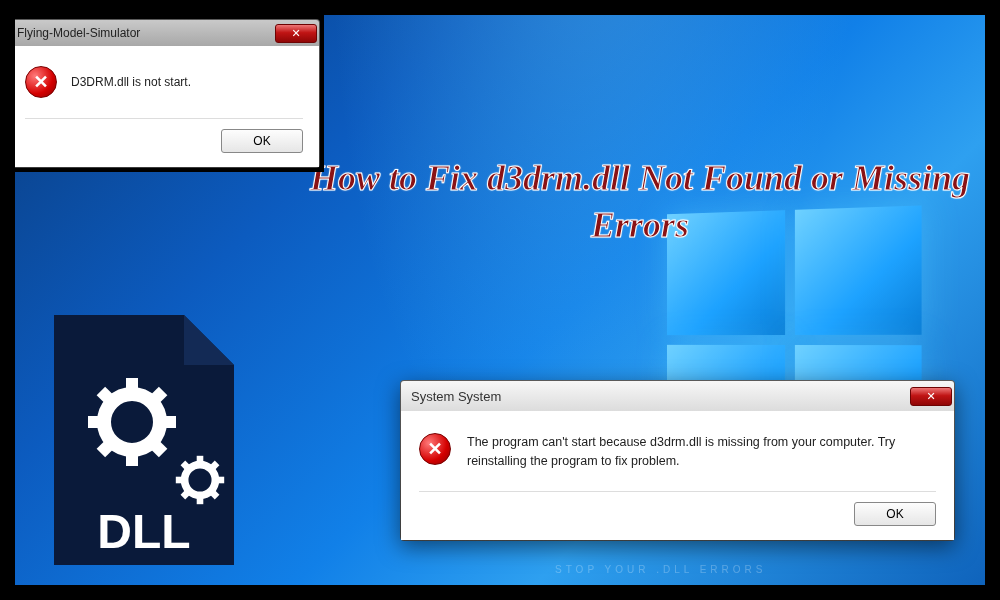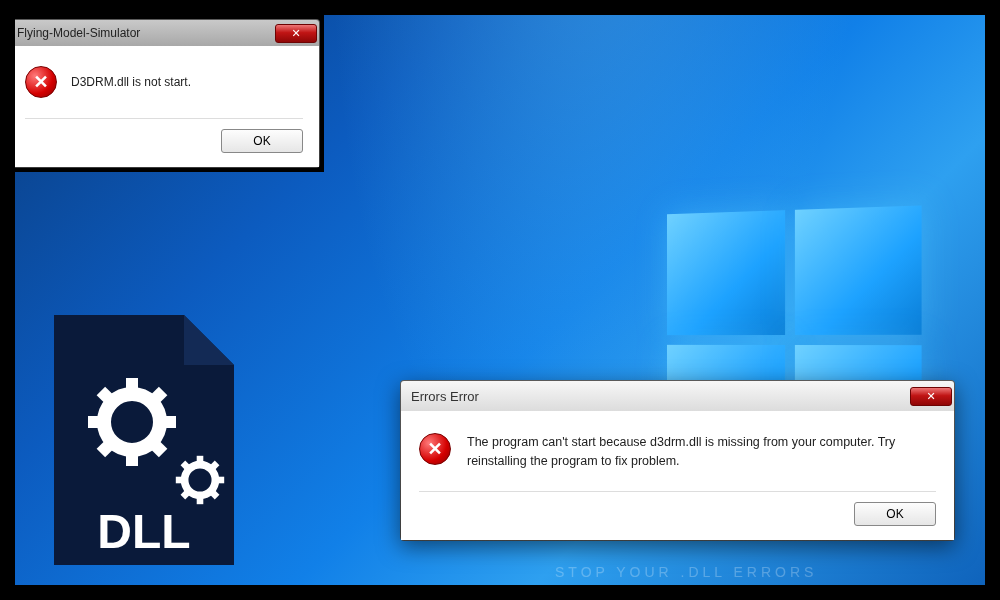--- a/index.html
+++ b/index.html
@@ -19,34 +19,35 @@
     .err-icon{width:32px;height:32px;border-radius:50%;background:radial-gradient(circle at 30% 30%,#ff7a7a,#d40000 60%,#8a0000);border:1px solid #7a0000;display:flex;align-items:center;justify-content:center;color:#fff;font-size:18px;font-weight:700}
     .dlg-btns{display:flex;justify-content:flex-end;border-top:1px solid #ddd;padding-top:10px}
     .ok-btn{min-width:82px;height:24px;font-size:12px;background:linear-gradient(#fdfdfd,#e6e6e6);border:1px solid #888;border-radius:3px;cursor:pointer}
     .dialog2{position:absolute;left:400px;top:380px;width:555px;background:linear-gradient(#5a5a5a,#3c3c3c);padding:1px;border-radius:4px;box-shadow:0 6px 22px rgba(0,0,0,.5)}
     .dlg2-titlebar{display:flex;align-items:center;justify-content:space-between;height:30px;padding:0 2px 0 10px;background:linear-gradient(#f7f7f7,#dcdcdc);color:#333;font-size:13px;border-top-left-radius:3px;border-top-right-radius:3px}
     .dlg2-body{background:#fff;padding:22px 18px 14px}
     .dlg2-row{display:flex;align-items:flex-start;gap:16px;font-size:12.5px;color:#222;line-height:1.5}
     .dlg2-btns{display:flex;justify-content:flex-end;border-top:1px solid #ddd;margin-top:20px;padding-top:10px}
     .dll-file{position:absolute;left:44px;top:310px;width:200px;height:260px}
     .dll-file svg{width:100%;height:100%}
-    .stop-text{position:absolute;left:555px;top:564px;font-size:14px;letter-spacing:4px;color:rgba(255,255,255,.25)}
+    .stop-text{position:absolute;left:555px;top:564px;font-size:10px;letter-spacing:4px;color:rgba(255,255,255,.25)}
   </style>
 </head>
 <body>
 
 <div class="desktop">
   <div class="light-ray"></div>
   <div class="win-logo">
     <div></div>
       <div></div>
       <div></div>
       <div></div>
   </div>
 
+  <div class="headline">How to Fix d3drm.dll Not Found or Missing Errors</div>
 
   <div class="dialog1">
     <div class="dlg1-frame">
       <div class="dlg1-titlebar">
         <span>Flying-Model-Simulator</span>
         <div class="close-btn">
           <span>✕</span>
         </div>
       </div>
       <div class="dlg1-body">
@@ -90,21 +91,21 @@
               <rect x="30" y="-6" width="14" height="12" transform="rotate(45)"></rect>
           </g>
         </g>
       </g>
       <text x="100" y="238" text-anchor="middle" fill="#fff" font-size="48" font-weight="900" font-family="Arial">DLL</text>
     </svg>
   </div>
 
   <div class="dialog2">
     <div class="dlg2-titlebar">
-      <span>Errors Error</span>
+      <span>System System</span>
       <div class="close-btn">
         <span>✕</span>
       </div>
     </div>
     <div class="dlg2-body">
       <div class="dlg2-row">
         <div class="err-icon" style="flex:0 0 32px">✕</div>
         <span>The program can't start because d3drm.dll is missing from your computer. Try reinstalling the program to fix problem.</span>
       </div>
       <div class="dlg2-btns">

